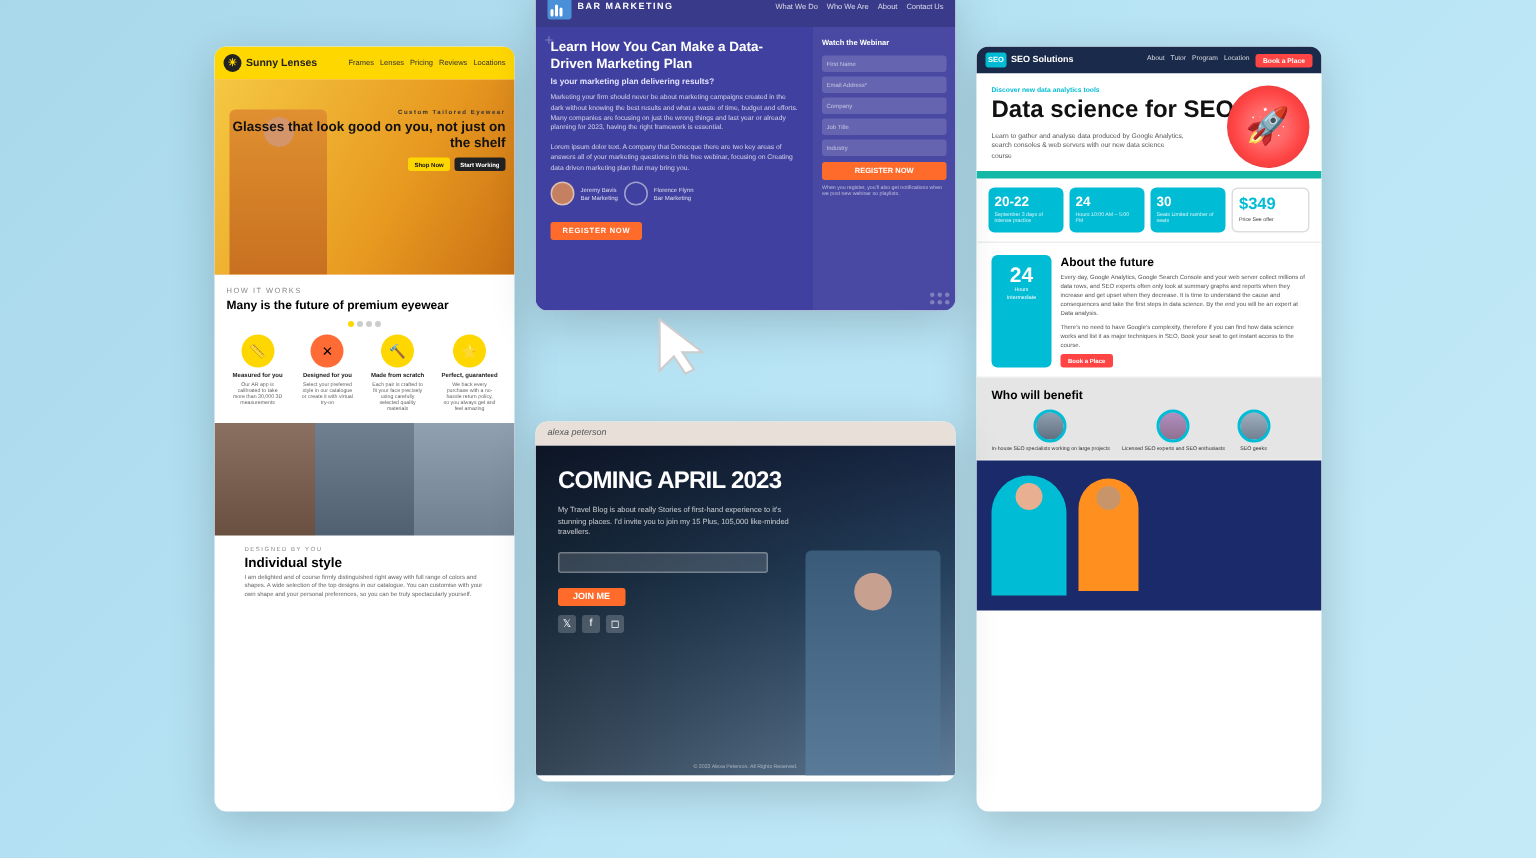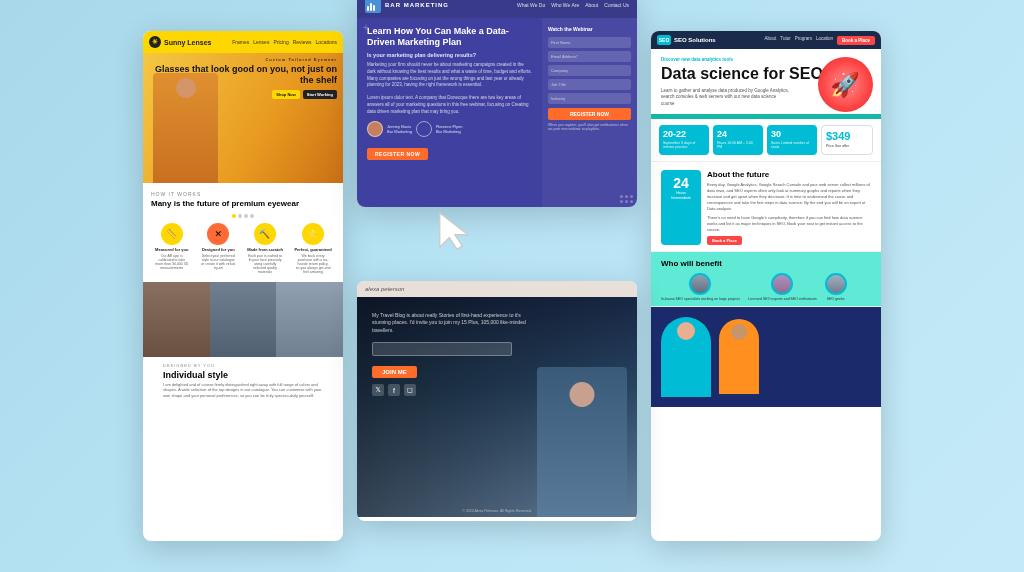--- a/index.html
+++ b/index.html
@@ -66,21 +66,21 @@
       background: linear-gradient(to bottom, #f5a623, #e8922a);
       overflow: hidden;
     }
     .p1-hero-bg {
       position: absolute;
       width: 100%; height: 100%;
       background: linear-gradient(120deg, #f5c842 0%, #e89a20 60%, #c97015 100%);
     }
     .p1-hero-text {
       position: absolute;
-      top: 4px; right: 6px;
+      top: 19px; right: 6px;
       text-align: right;
       color: #111;
     }
     .p1-hero-text .eyewear-label {
       font-size: 4px;
       letter-spacing: 1px;
       font-weight: 700;
       color: #333;
     }
     .p1-hero-text h2 {
@@ -646,21 +646,21 @@
       background: #ff4444;
       color: #fff;
       font-size: 4px;
       font-weight: 700;
       padding: 2px 5px;
       border-radius: 2px;
       display: inline-block;
     }
     .p4-benefit {
       padding: 7px 10px 5px;
-      background: #5eead4;
+      background: #e5e5e5;
       border-bottom: 1px solid #eee;
     }
     .p4-benefit h3 {
       font-size: 8px;
       font-weight: 900;
       margin-bottom: 5px;
     }
     .p4-benefit-items {
       display: flex;
       gap: 8px;
@@ -922,20 +922,21 @@
       <div class="p3-header">
         <span>alexa peterson</span>
       </div>
       <div class="p3-body">
         <div class="p3-bg"></div>
         <div class="p3-overlay"></div>
         <div class="p3-person">
           <div class="p3-person::after"></div>
         </div>
         <div class="p3-content">
+          <h2>COMING APRIL 2023</h2>
           <p>My Travel Blog is about really Stories of first-hand experience to it's stunning places. I'd invite you to join my 15 Plus, 105,000 like-minded travellers.</p>
           <div class="p3-input"></div>
           <div class="p3-submit">JOIN ME</div>
           <div class="p3-social">
             <div class="p3-social-icon">𝕏</div>
             <div class="p3-social-icon">f</div>
             <div class="p3-social-icon">◻</div>
           </div>
         </div>
         <div class="p3-footer">© 2023 Alexa Peterson. All Rights Reserved.</div>

